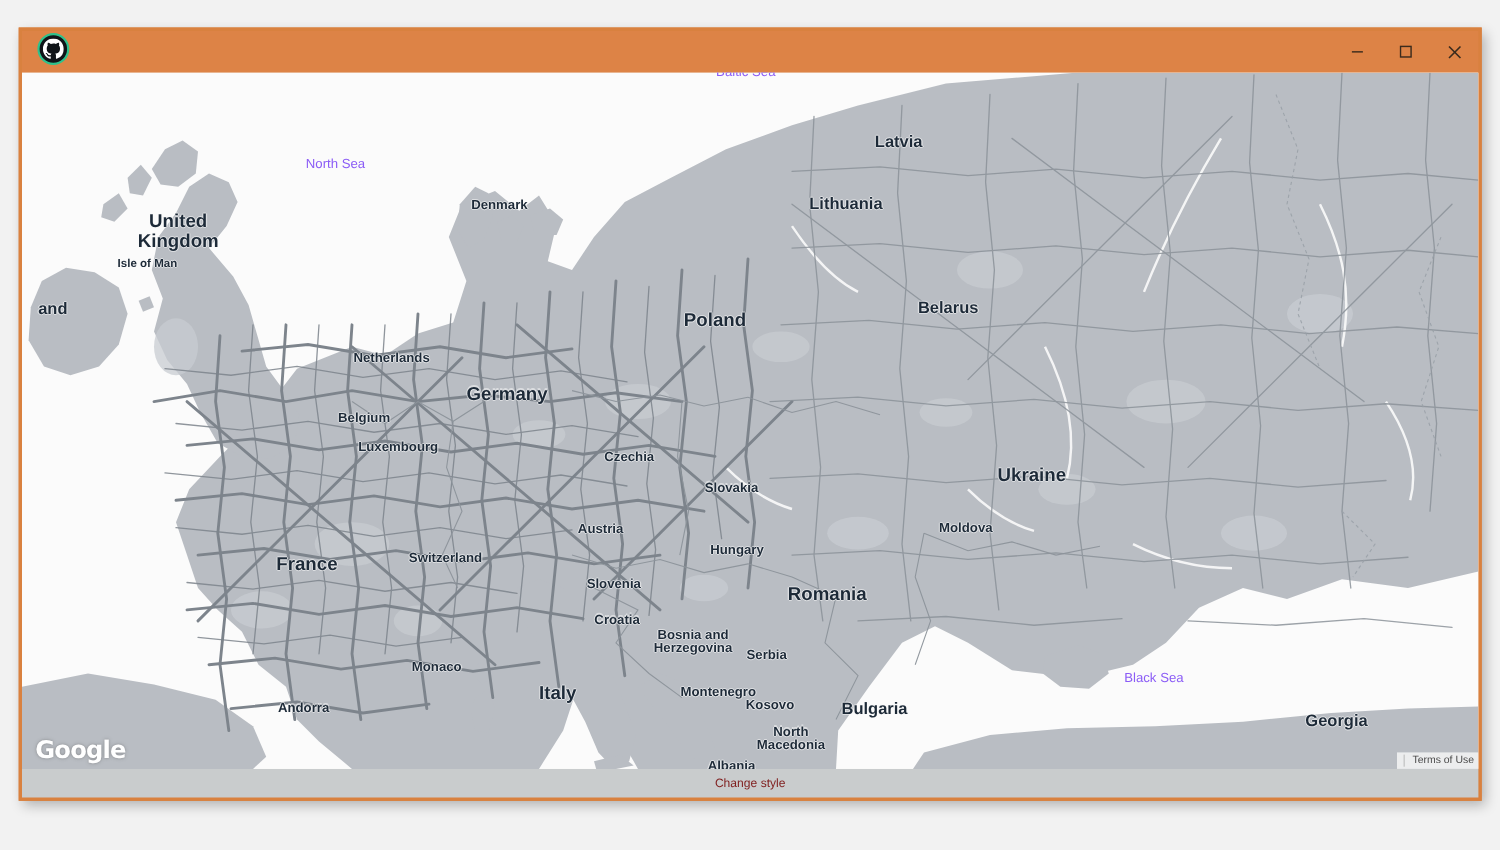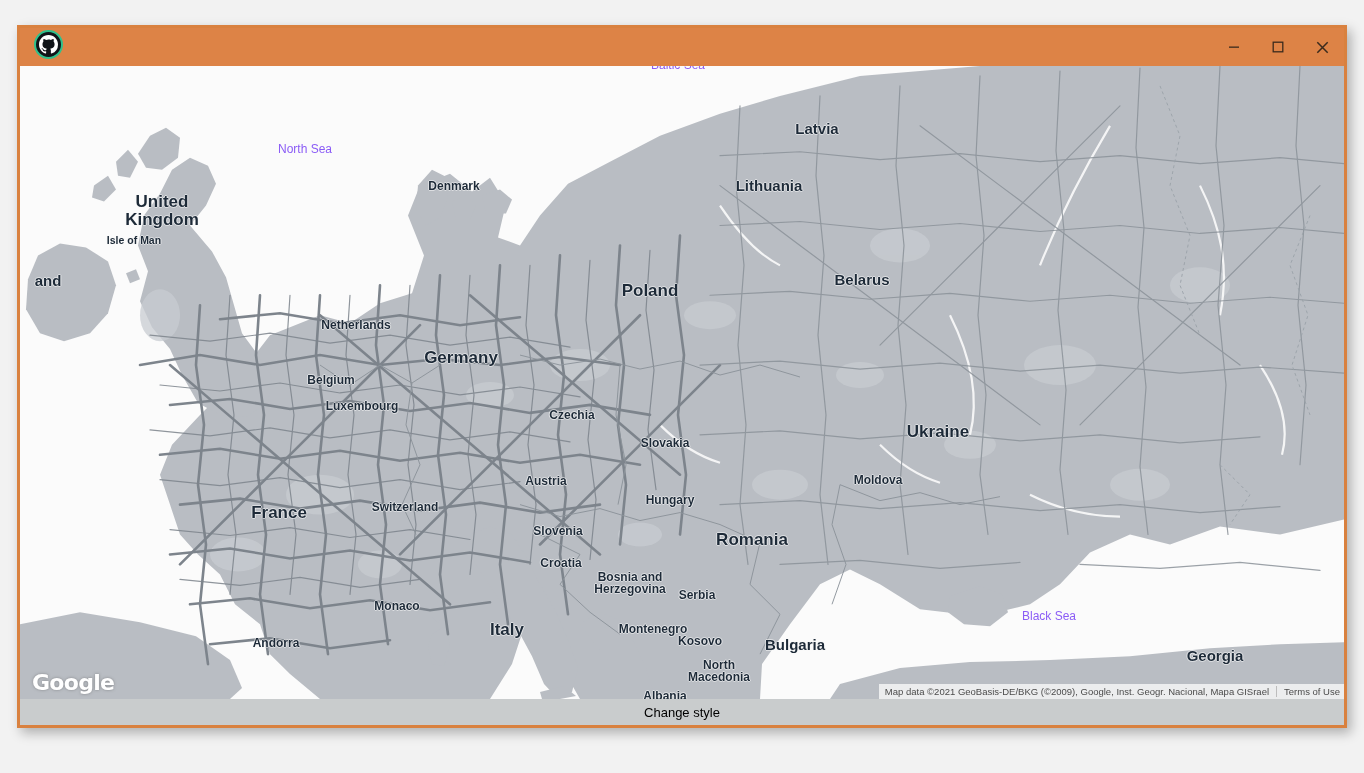--- a/index.html
+++ b/index.html
@@ -160,22 +160,22 @@
   
   #bottom-bar {
     height: 26px;
     min-height: 26px;
     background: #c9cccd;
     display: flex;
     align-items: center;
     justify-content: center;
   }
   #change-style-button {
-    font-size: 13px;
-    color: #000000;
+    font-size: 11px;
+    color: #7f1d1d;
     background: transparent;
     border: none;
     font-family: "Liberation Sans", sans-serif;
     cursor: pointer;
     padding: 2px 10px;
   }
 </style>
 </head>
 <body>
 
@@ -437,21 +437,20 @@
         <div class="map-label sz-md" style="left: 256px; top: 577px; text-align: right;">Andorra</div>
         <div class="map-label sz-lg" style="left: 775px; top: 579px;">Bulgaria</div>
         <div class="map-label sz-lg" style="left: 1195px; top: 590px;">Georgia</div>
         <div class="map-label sz-md" style="left: 699px; top: 605px;">North<br>Macedonia</div>
         <div class="map-label sz-md" style="left: 645px; top: 630px;">Albania</div>
       </div>
 
     <div id="google-logo">Google</div>
 
     <div id="attribution">
-      <span id="attribution-text">Map data ©2021 GeoBasis-DE/BKG (©2009), Google, Inst. Geogr. Nacional, Mapa GISrael</span>
       <span id="attribution-sep"></span>
       <a id="terms-link">Terms of Use</a>
     </div>
   </div>
 
   <div id="bottom-bar">
     <button id="change-style-button">Change style</button>
   </div>
 
 </div>

